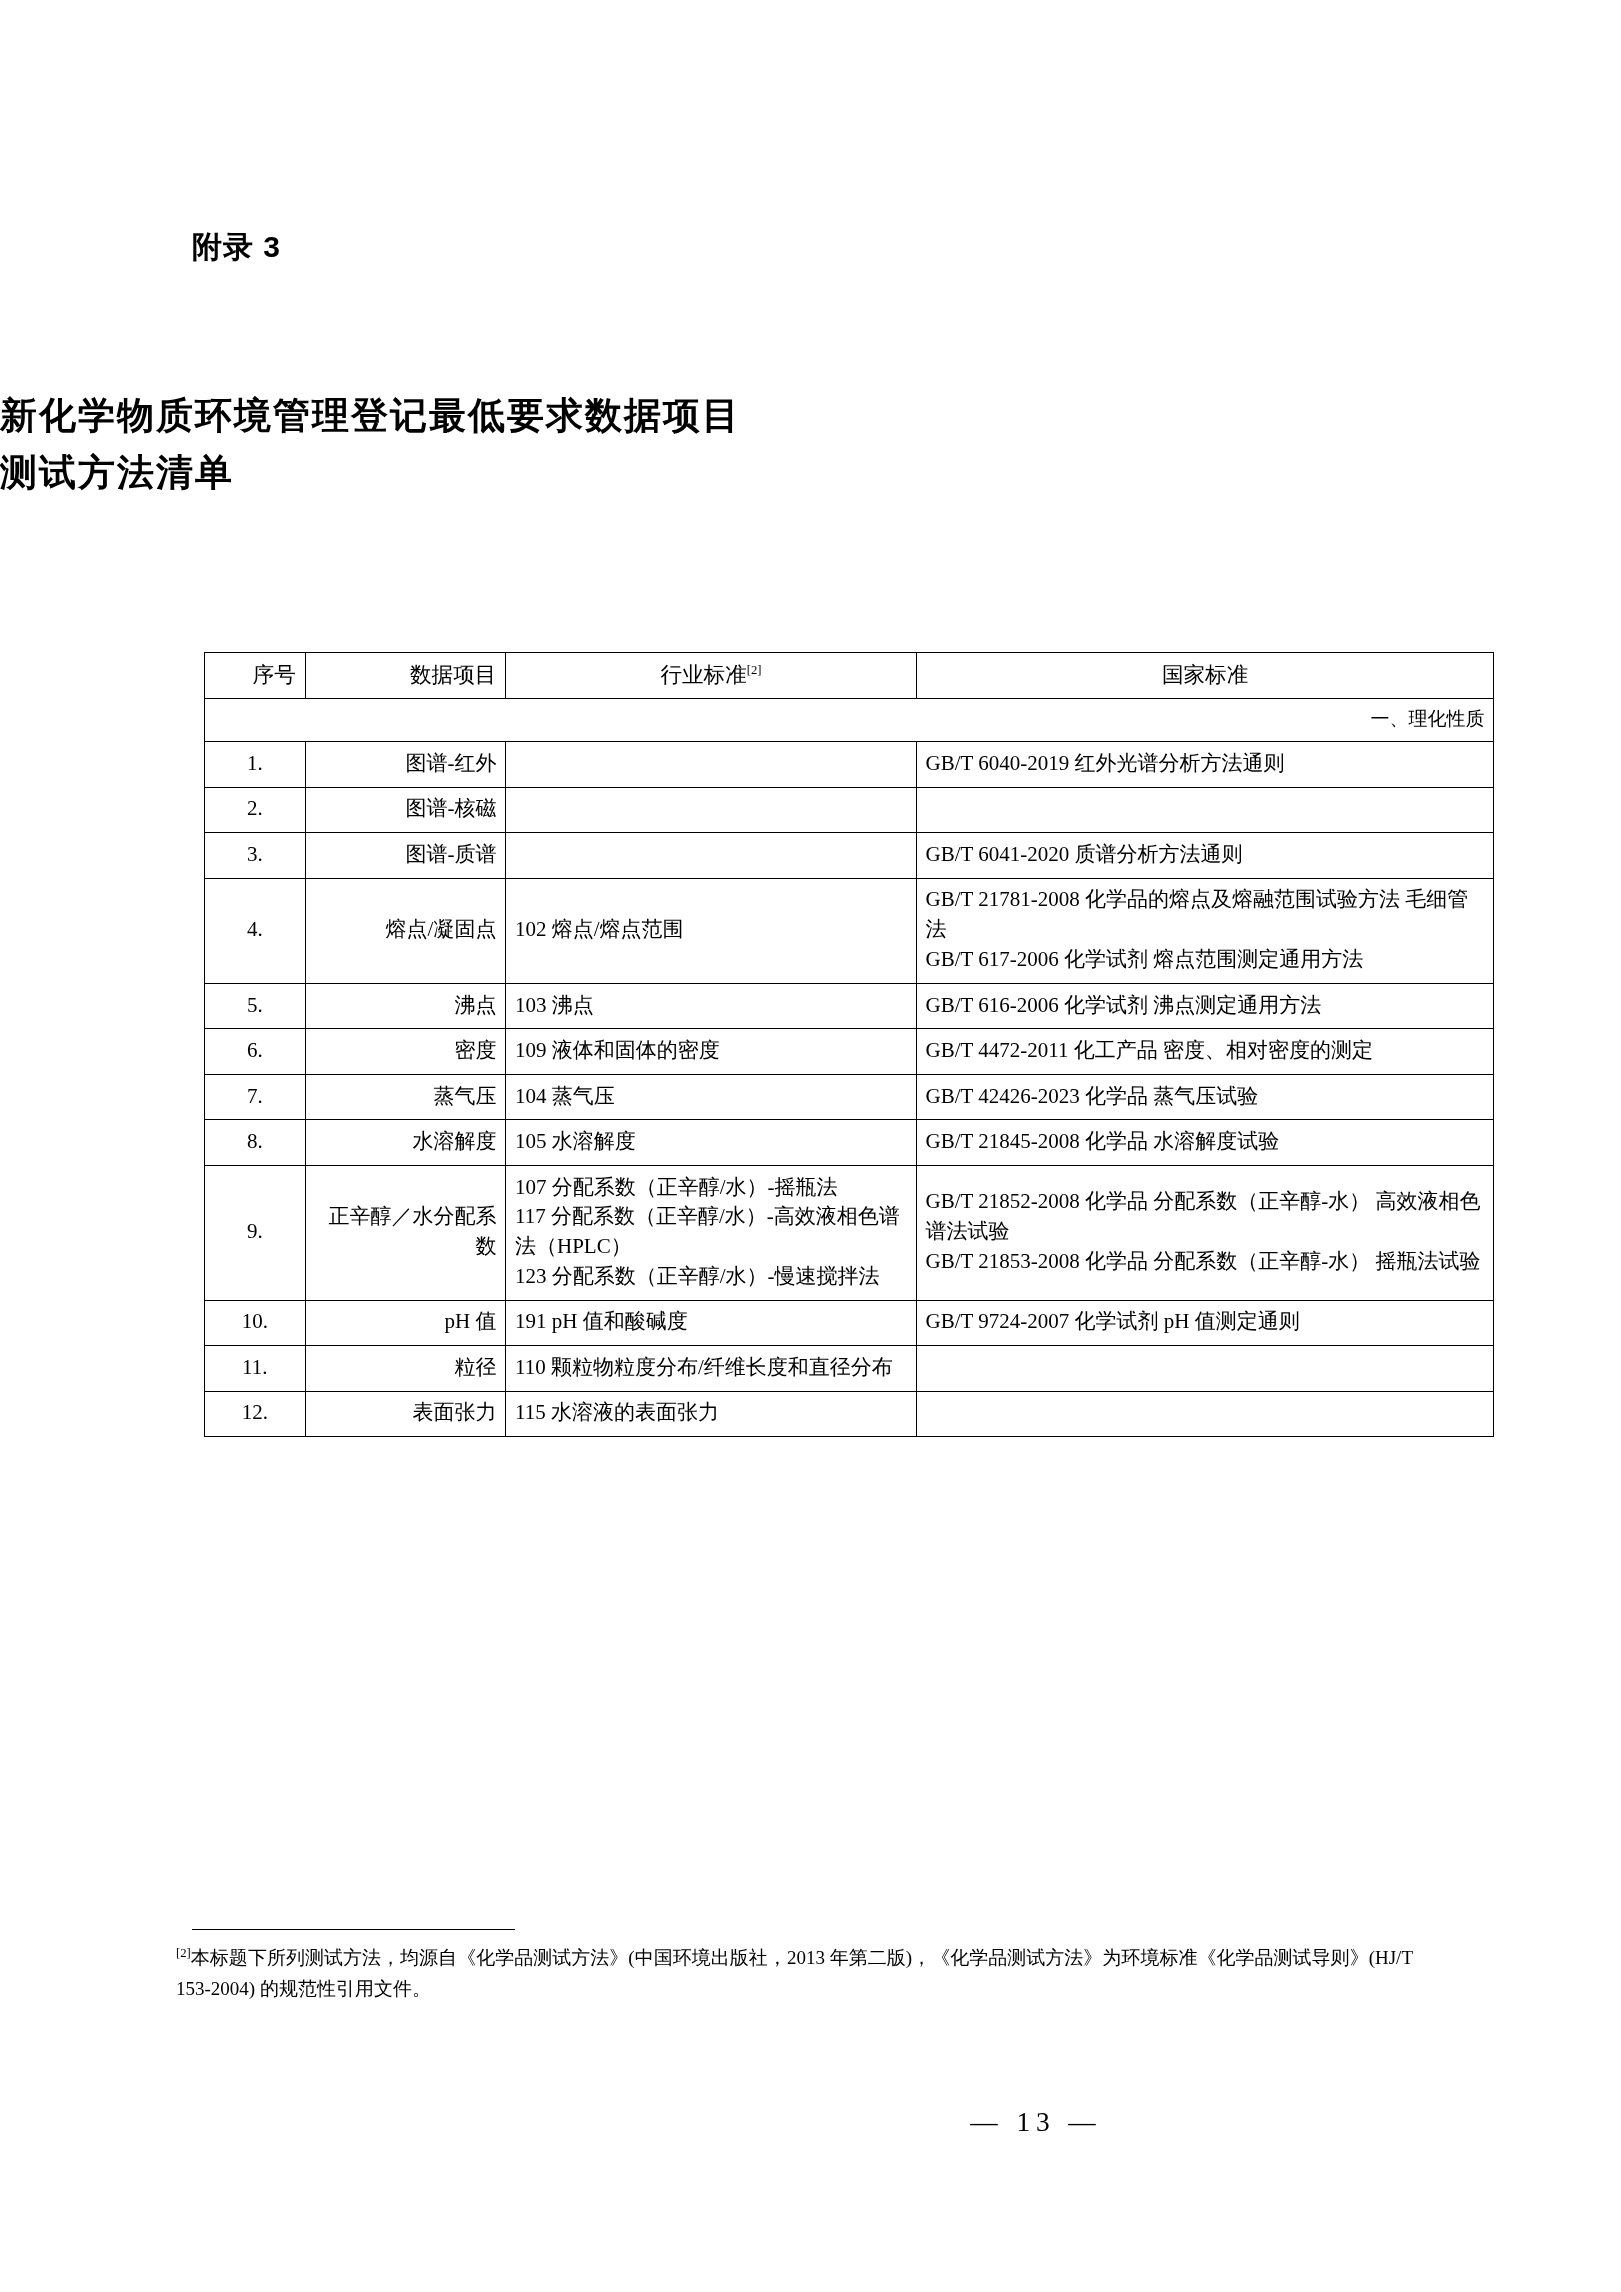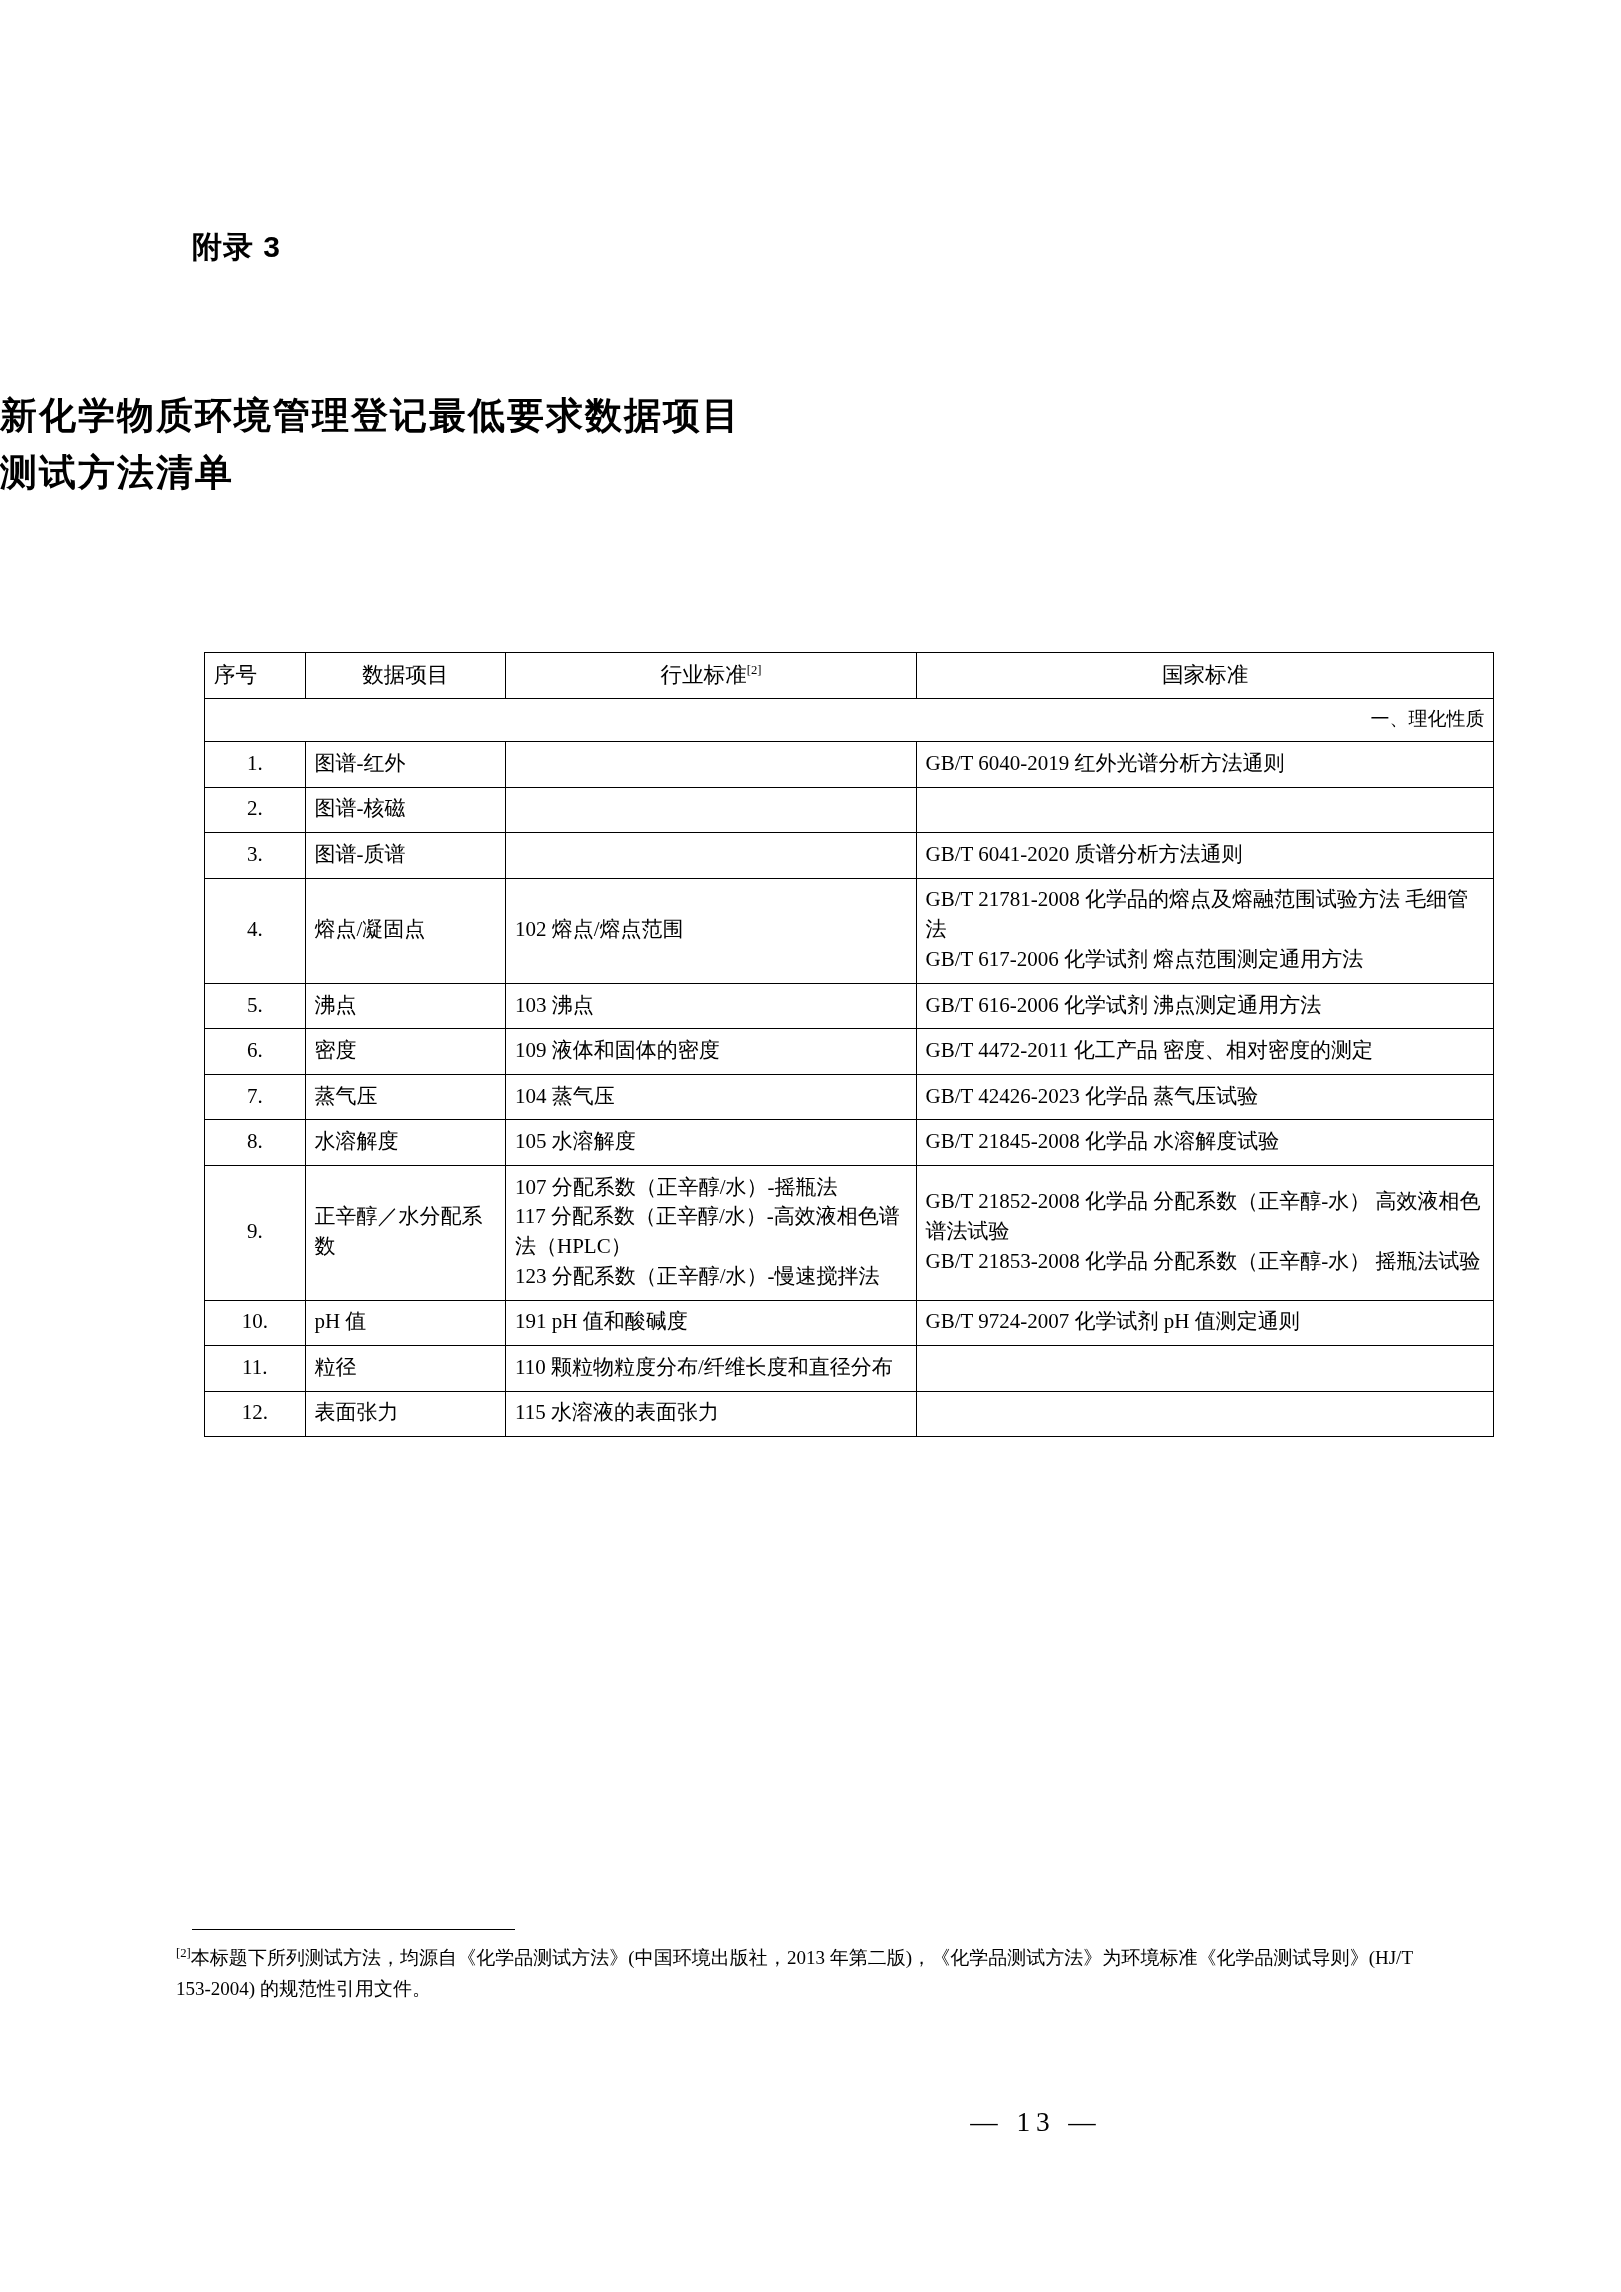--- a/index.html
+++ b/index.html
@@ -53,22 +53,22 @@
     table-layout: fixed;
     font-size: 21px;
   }
   table.main-table td, table.main-table th {
     border: 1.6px solid #000000;
     padding: 6.9px 8.8px 7.8px 8.8px;
     vertical-align: middle;
     line-height: 1.42;
     font-weight: normal;
   }
-  .col-no { width: 82px; text-align: left; }
-  .col-item { width: 182px; }
+  .col-no { width: 82px; text-align: right; }
+  .col-item { width: 182px; text-align: right; }
   .col-industry { width: 392px; margin-top: 38px; }
   .col-national { width: 559px; }
 
   thead td {
     text-align: center;
     padding-top: 11.8px;
     padding-bottom: 11.8px;
     font-size: 21.6px;
   }
   .sup {

